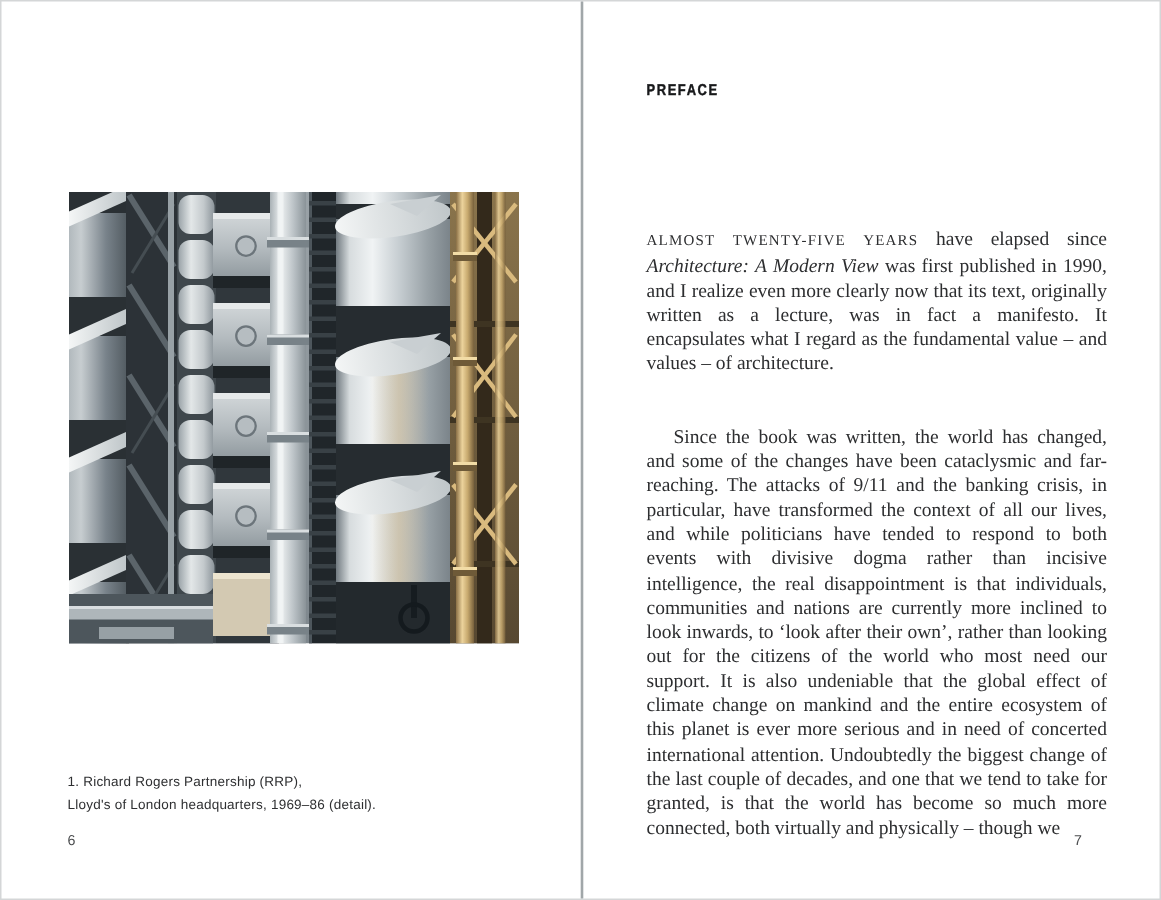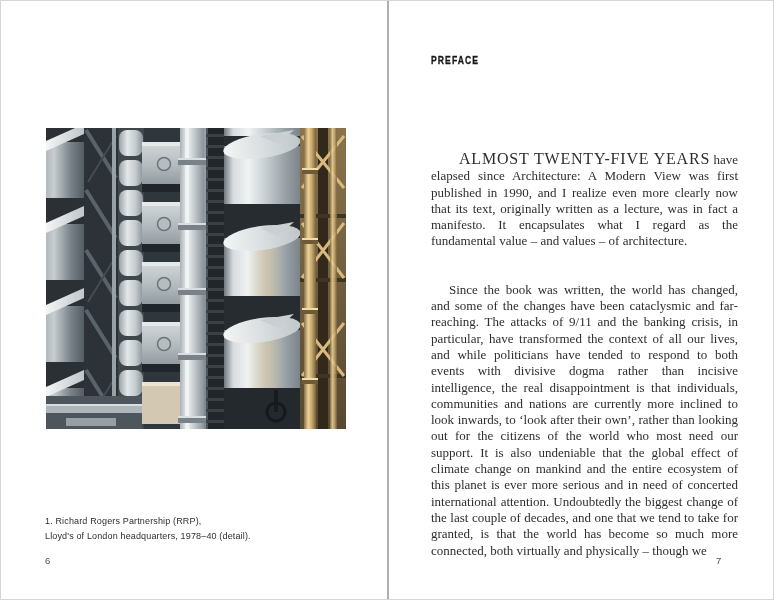--- a/index.html
+++ b/index.html
@@ -22,22 +22,22 @@
   .kicker-inner{display:inline-block;transform:scaleX(.82);transform-origin:left center;
     font-weight:700;font-size:10.5px;letter-spacing:1.3px;color:#17181a;-webkit-text-stroke:.3px #17181a;}
   .title{position:absolute;left:61px;top:60px;margin:0;white-space:nowrap;font-weight:700;}
   .title-inner{display:inline-block;transform:scaleX(.5);transform-origin:left top;
     font-size:42px;line-height:1;letter-spacing:0;color:#131416;-webkit-text-stroke:1.2px #131416;}
   .body-text{position:absolute;left:62px;top:150px;width:307px;
     font-family:"Liberation Serif","DejaVu Serif",serif;font-size:13px;line-height:16.3px;
     text-align:justify;color:#2d2e30;}
   .body-text p{margin:0;}
   .body-text p.indent{text-indent:18px;margin-top:32px;}
-  .body-text .smallcaps{font-size:16px;letter-spacing:.8px;margin-left:28px;}
-  .body-text .italic{}
+  .body-text .smallcaps{font-size:10px;letter-spacing:.8px;}
+  .body-text .italic{font-style:italic;}
 </style>
 </head>
 <body>
 
 <div class="spread">
 
   <div class="page page-left">
     <figure class="photo">
       <svg width="300" height="301" viewBox="0 0 300 301" role="img" aria-label="Close-up detail photograph of the Lloyd's of London building: stacked stainless-steel pods, cylindrical service towers, pipes and cross-braced steelwork lit with warm light on the right">
         <defs>
@@ -265,21 +265,21 @@
 
         <rect x="0" y="268" width="96" height="33" fill="#4d565c"></rect>
         <rect x="0" y="276" width="96" height="9" fill="#aeb6ba"></rect>
         <rect x="0" y="276" width="96" height="2" fill="#d9dde0"></rect>
         <rect x="20" y="290" width="50" height="8" fill="#97a0a5"></rect>
       </svg>
     </figure>
 
     <div class="caption">
       <span class="cap-line">1. Richard Rogers Partnership (RRP),</span>
-      <span class="cap-line">Lloyd's of London headquarters, 1978–40 (detail).</span>
+      <span class="cap-line">Lloyd's of London headquarters, 1969–86 (detail).</span>
     </div>
 
     <div class="pagenum pagenum-l">6</div>
   </div>
 
   <div class="gutter"></div>
 
   <div class="page page-right">
     <div class="kicker">
       <span class="kicker-inner">PREFACE</span>

